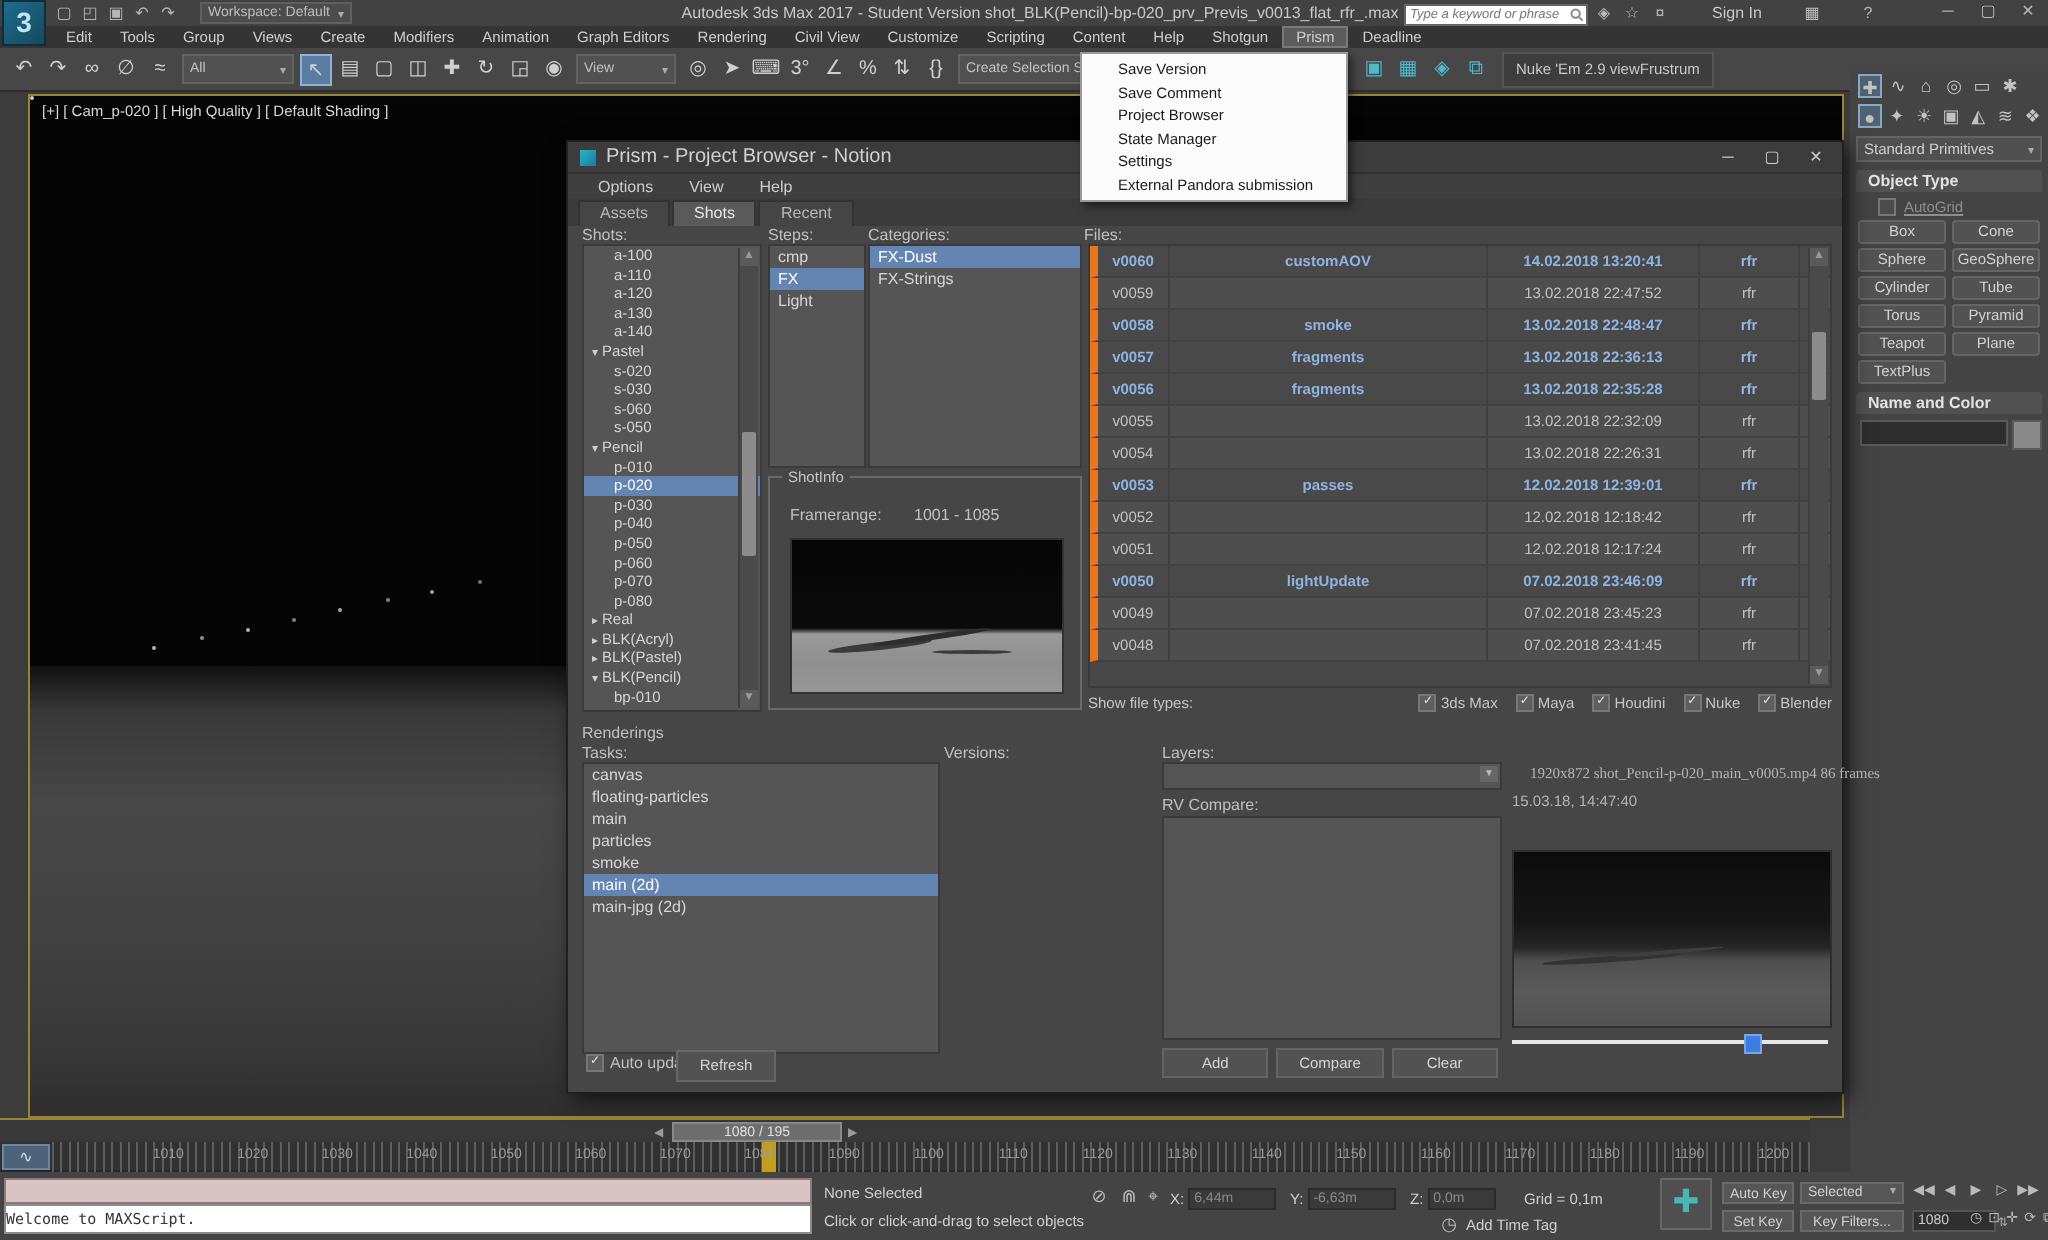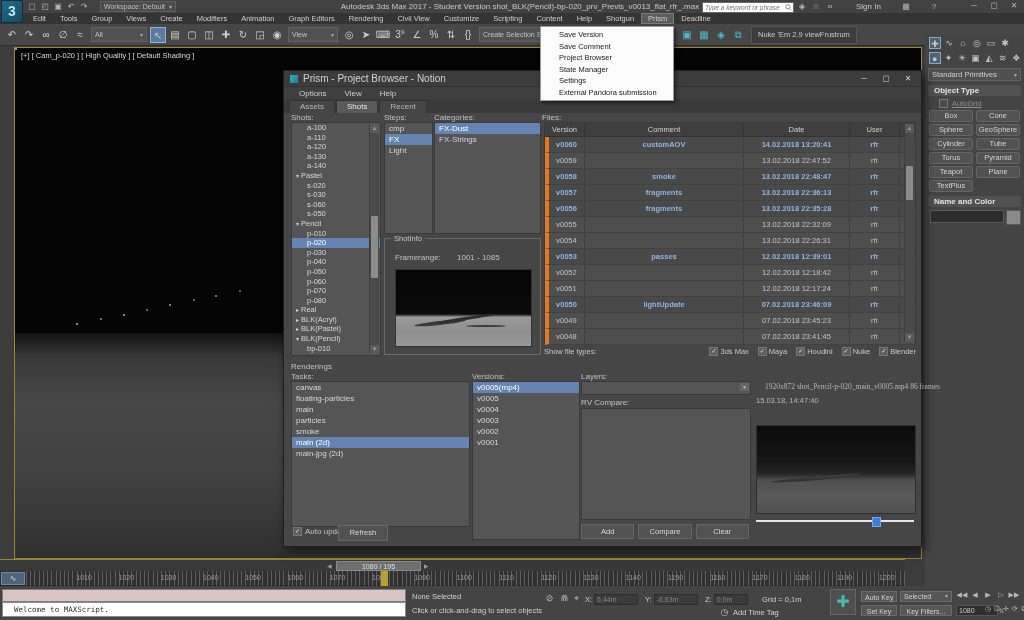--- a/index.html
+++ b/index.html
@@ -126,21 +126,21 @@
         color:#cfe0ef;text-align:center;line-height:12px;font-size:8px;}
   #ruler{left:26px;top:0;width:879px;height:15px;
         background:repeating-linear-gradient(90deg,#5d5d5d 0 1px,transparent 1px 4.22px);}
   #cur-frame{left:381px;top:0;width:7px;height:15px;background:#c8a51f;opacity:.95;}
   #tick-labels{left:63px;top:3px;width:845px;display:flex;}
   .tick{flex:1;text-align:center;color:#9a9a9a;font-size:7px;}
   
   #statusbar{left:0;top:586px;width:1024px;height:34px;background:#444;}
   #macro-row{left:2px;top:3px;width:404px;height:13px;background:#d9c4c4;border:1px solid #8a7a7a;box-sizing:border-box;}
   #listener-row{left:2px;top:16px;width:404px;height:15px;background:#fff;border:1px solid #8a8a8a;box-sizing:border-box;
-        font-family:"DejaVu Sans Mono",monospace;font-size:7.5px;color:#333;line-height:13px;padding-left:11px;}
+        font-family:"DejaVu Sans Mono",monospace;font-size:7.5px;color:#333;line-height:13px;padding-left:0;}
   .sb-text{color:#cfcfcf;font-size:7.5px;white-space:nowrap;}
   .coord{display:flex;align-items:center;gap:2px;}
   .coord-field{width:38px;height:9px;background:#3a3a3a;border:1px solid #2c2c2c;color:#8a8a8a;font-size:7px;
         line-height:9px;padding:0 2px;text-align:left;}
   .sbtn{height:11px;line-height:11px;text-align:center;background:#565656;border:1px solid #6a6a6a;color:#d2d2d2;
         font-size:7px;box-sizing:border-box;padding:0 3px;white-space:nowrap;}
   .sb-ico{color:#b9b9b9;font-size:9px;width:13px;text-align:center;}
   #gizmo-btn{left:830px;top:3px;width:26px;height:26px;background:#4f4f4f;border:1px solid #666;box-sizing:border-box;
         color:#49b8b2;font-size:16px;line-height:24px;text-align:center;}
   #frame-field{width:36px;height:9px;background:#2f2f2f;border:1px solid #555;color:#ccc;font-size:7px;line-height:9px;padding:0 2px;}
@@ -396,26 +396,20 @@
       </div>
     <span class="abs dlg-label" style="left:150px;top:42px;">Categories:</span>
     <div class="abs plist" style="left:150px;top:51px;width:105px;height:110px;">
 
     <div class="mrow sel">FX-Dust</div>
         <div class="mrow">FX-Strings</div>
       </div>
 
     <span class="abs dlg-label" style="left:258px;top:42px;">Files:</span>
     <div class="abs" id="ftable">
-      <div id="fhead">
-        <span class="hc-ver">Version</span>
-        <span class="hc-com">Comment</span>
-        <span class="hc-date">Date</span>
-        <span class="hc-user">User</span>
-      </div>
       <div>
 
       <div class="frow hl">
             <span class="c-ver">v0060</span>
             <span class="c-com">customAOV</span>
             <span class="c-date">14.02.2018 13:20:41</span>
             <span class="c-user">rfr</span>
           </div>
           <div class="frow">
             <span class="c-ver">v0059</span>
@@ -541,29 +535,20 @@
 
     <div class="mrow">canvas</div>
         <div class="mrow">floating-particles</div>
         <div class="mrow">main</div>
         <div class="mrow">particles</div>
         <div class="mrow">smoke</div>
         <div class="mrow sel">main (2d)</div>
         <div class="mrow">main-jpg (2d)</div>
       </div>
     <span class="abs dlg-label" style="left:188px;top:301px;">Versions:</span>
-    <div class="abs plist" style="left:188px;top:310px;width:106px;height:157px;">
-
-    <div class="mrow sel">v0005(mp4)</div>
-        <div class="mrow">v0005</div>
-        <div class="mrow">v0004</div>
-        <div class="mrow">v0003</div>
-        <div class="mrow">v0002</div>
-        <div class="mrow">v0001</div>
-      </div>
     <span class="abs dlg-label" style="left:297px;top:301px;">Layers:</span>
     <div class="abs" id="rv-dd">
         <span class="dd-arrow">▼</span>
       </div>
     <span class="abs dlg-label" style="left:297px;top:327px;">RV Compare:</span>
     <div class="abs" id="rv-box"></div>
     <div class="abs row" style="left:297px;top:453px;width:168px;gap:4px;">
 
     <span class="pbtn enabled" style="flex:1;">Add</span>
         <span class="pbtn" style="flex:1;">Compare</span>

